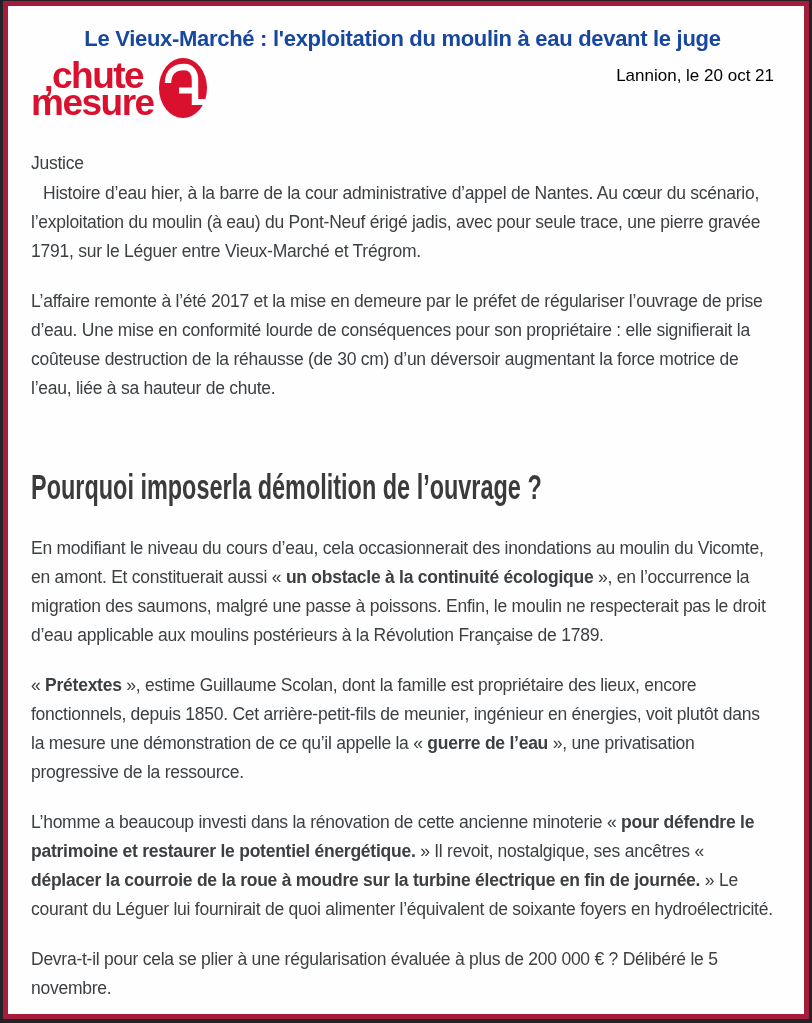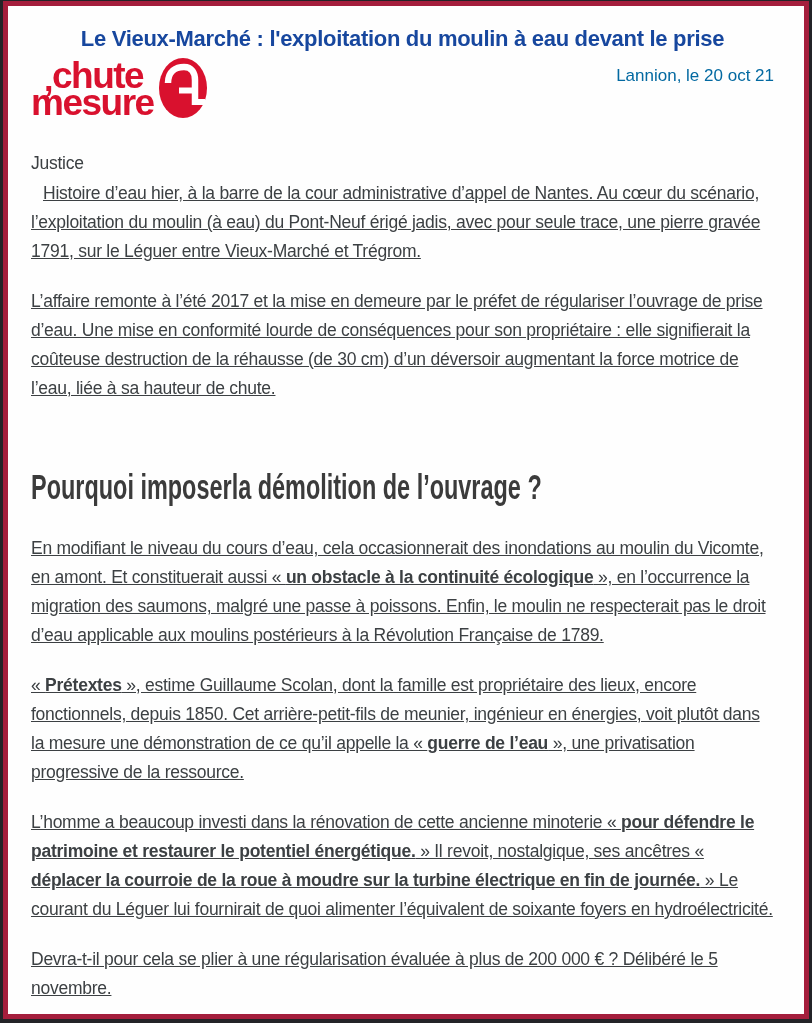--- a/index.html
+++ b/index.html
@@ -56,36 +56,35 @@
     font-size:34px;
   }
   .logo-mark{
     margin-left:5px;
     margin-top:2px;
   }
   .dateline{
     margin-left:auto;
     margin-top:10px;
     font-size:17px;
-    color:#0369a1;
+    color:#000000;
     white-space:nowrap;
   }
   .article{
     margin-top:27px;
     color:var(--ink);
     font-size:17.5px;
     line-height:29px;
     letter-spacing:-0.25px;
   }
   .kicker{
     margin-bottom:1px;
   }
   .para{
     margin:0 0 21px 0;
-    text-decoration:underline;
   }
   .para.indent{text-indent:12px;}
   .para .b{font-weight:bold;}
   .section-heading{
     display:inline-block;
     font-size:35px;
     font-weight:bold;
     color:#3b3b3b;
     letter-spacing:0;
     line-height:40px;
@@ -94,21 +93,21 @@
     transform-origin:left center;
     margin:43px 0 27px 0;
   }
 </style>
 </head>
 <body>
 
 <div class="frame">
   <div class="page">
 
-    <h1 class="page-title">Le Vieux-Marché : l'exploitation du moulin à eau devant le prise</h1>
+    <h1 class="page-title">Le Vieux-Marché : l'exploitation du moulin à eau devant le juge</h1>
 
     <div class="masthead">
       <div class="logo">
         <div class="logo-text">
           <span class="logo-line1"><span class="logo-comma">,</span><span>chute</span></span>
           <span class="logo-line2"><span>mesure</span></span>
         </div>
         <span class="logo-mark">
           <svg width="48" height="60" viewBox="0 0 48 60" aria-hidden="true">
             <ellipse cx="24" cy="30" rx="24" ry="30" fill="#d9112e"></ellipse>

